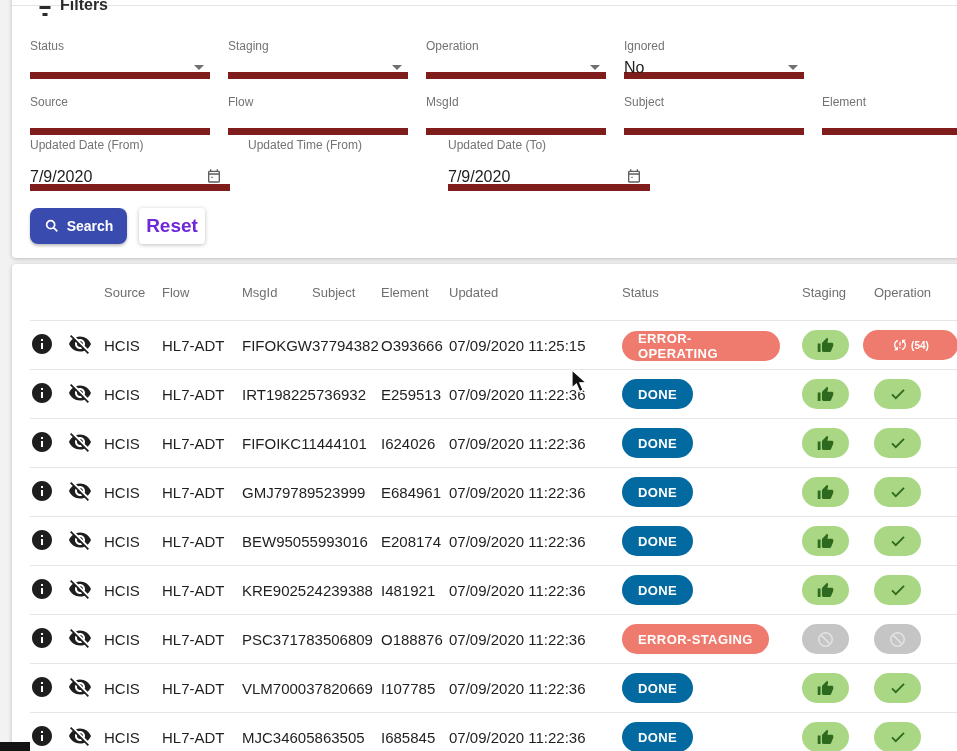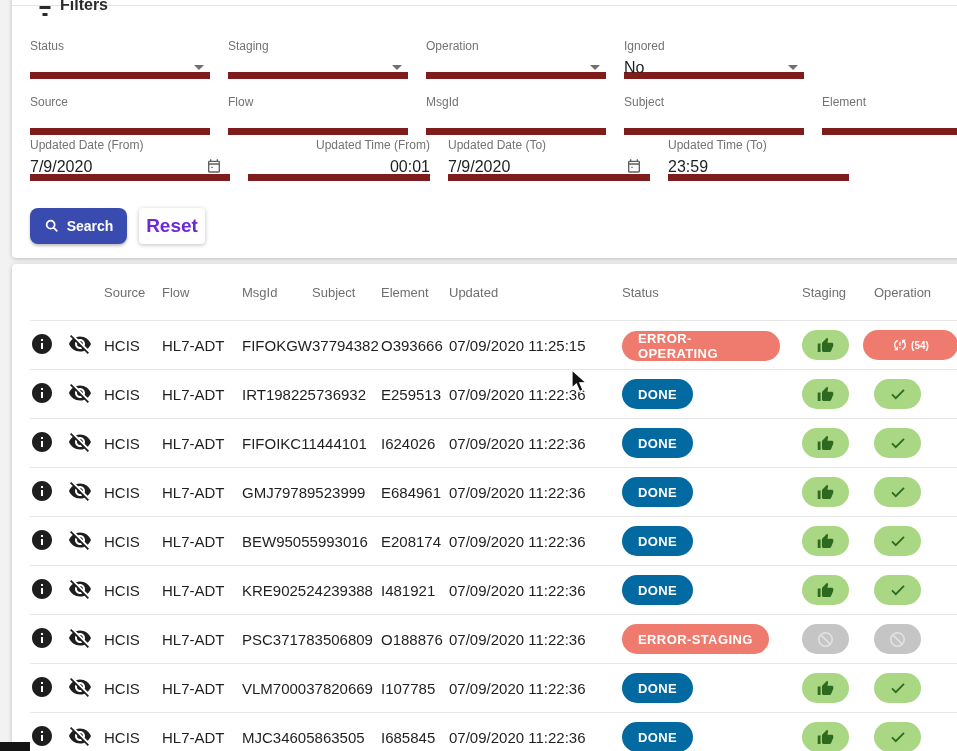--- a/index.html
+++ b/index.html
@@ -24,23 +24,23 @@
   #frow-dd   { top:55px; }
   #frow-txt  { top:111px; }
   #frow-date { top:154px; }
   .field { width:180px; position:relative; }
   .field .flabel { font-size:12px; color:#737373; height:14px; }
   .field .fvalue { margin-top:5px; height:21px; font-size:16px; color:#1e1e1e;
                    border-bottom:7px solid #7f1d1d; line-height:19px; }
   .dd-arrow { position:absolute; right:6px; bottom:9px; width:0; height:0;
               border-left:5px solid transparent; border-right:5px solid transparent;
               border-top:5px solid #6f6f6f; }
-  .dtfield .fvalue { height:25px; line-height:22px; margin-top:4px; }
+  .dtfield .fvalue { height:25px; line-height:22px; margin-top:14px; }
   .cal-icon { position:absolute; right:8px; bottom:7px; width:16px; height:16px; fill:#5f5f5f; cursor:pointer; }
-  .w200{width:200px;} .w182{width:182px;text-align:right;} .w202{width:202px;} .w181{width:181px;}
+  .w200{width:200px;} .w182{width:182px;} .w202{width:202px;} .w181{width:181px;}
 
   #btn-row { position:absolute; left:18px; top:224px; display:flex; gap:12px; }
   #search-btn { min-width:97px; height:36px; background:#3a4bb0; border:none; border-radius:8px;
                 color:#fff; font-size:14px; font-weight:700; display:flex; align-items:center;
                 justify-content:center; gap:7px; cursor:pointer;
                 box-shadow:0 2px 3px rgba(0,0,0,.25); font-family:inherit; }
   #reset-btn { min-width:66px; height:36px; background:#fff; border:none; border-radius:4px;
                color:#6d28d9; font-size:19px; font-weight:700; cursor:pointer;
                box-shadow:0 1px 4px rgba(0,0,0,.25); font-family:Liberation Sans, sans-serif; }
 
@@ -131,32 +131,27 @@
   <div class="frow" id="frow-date">
     <div class="field dtfield w200">
       <div class="flabel">Updated Date (From)</div>
       <div class="fvalue">7/9/2020</div>
       <svg class="cal-icon" viewBox="0 0 24 24">
           <path d="M19 4h-1V2h-2v2H8V2H6v2H5c-1.1 0-2 .9-2 2v14c0 1.1.9 2 2 2h14c1.1 0 2-.9 2-2V6c0-1.1-.9-2-2-2zm0 16H5V10h14v10zM5 8V6h14v2H5zm3 5h2v2H8v-2z"></path>
         </svg>
     </div>
     <div class="field dtfield w182">
       <div class="flabel">Updated Time (From)</div>
-      <div class="fvalue">00:01</div>
     </div>
     <div class="field dtfield w202">
       <div class="flabel">Updated Date (To)</div>
       <div class="fvalue">7/9/2020</div>
       <svg class="cal-icon" viewBox="0 0 24 24">
           <path d="M19 4h-1V2h-2v2H8V2H6v2H5c-1.1 0-2 .9-2 2v14c0 1.1.9 2 2 2h14c1.1 0 2-.9 2-2V6c0-1.1-.9-2-2-2zm0 16H5V10h14v10zM5 8V6h14v2H5zm3 5h2v2H8v-2z"></path>
         </svg>
-    </div>
-    <div class="field dtfield w181">
-      <div class="flabel">Updated Time (To)</div>
-      <div class="fvalue">23:59</div>
     </div>
   </div>
 
   <div id="btn-row">
     <button id="search-btn">
       <svg width="16" height="16" viewBox="0 0 24 24">
           <path fill="none" stroke="#fff" stroke-width="2.6" d="M10 4a6 6 0 1 0 0 12 6 6 0 0 0 0-12zm4.5 10.5L20 20"></path>
         </svg>
       <span>Search</span>
     </button>

